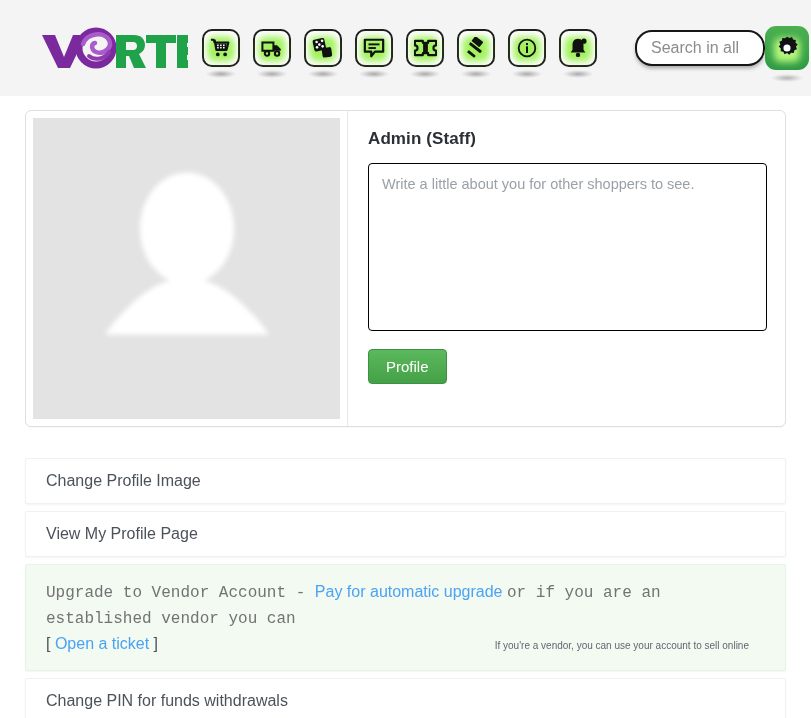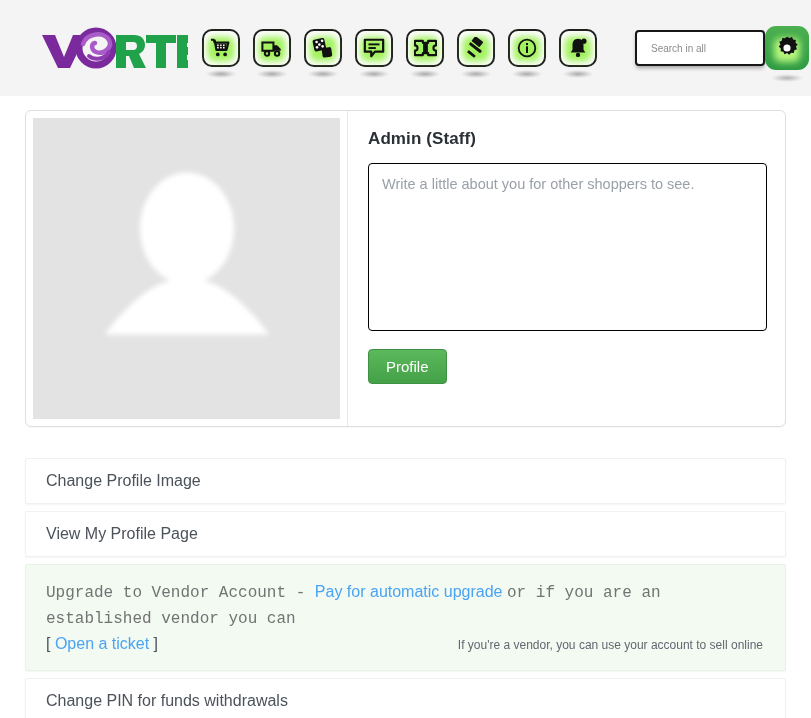--- a/index.html
+++ b/index.html
@@ -83,25 +83,25 @@
   .nav-btn svg {
     position: relative;
     z-index: 2;
     display: block;
   }
 
   .search-wrap { margin-left: 38px; flex: 0 0 auto; }
   .search-box {
     width: 130px;
     height: 36px;
-    border-radius: 4px;
+    border-radius: 17px;
     border: 2px solid #161616;
     background: #fff;
     font-family: "Liberation Sans", sans-serif;
-    font-size: 10px;
+    font-size: 16px;
     color: #3c3c3c;
     padding: 0 14px;
     box-sizing: border-box;
     outline: none;
     box-shadow: 0 3px 4px -1px rgba(0,0,0,.35);
   }
   .search-box::placeholder { color: #8c8c8c; }
 
   .gear-btn {
     position: relative;
@@ -253,24 +253,24 @@
     text-decoration: none;
     cursor: pointer;
   }
   .vendor .lead { color: #737373; font-family: Liberation Mono, monospace; }
   .vendor-second {
     display: flex;
     align-items: baseline;
     justify-content: space-between;
   }
   .vendor-note {
-    font-size: 12px;
+    font-size: 10px;
     color: #616871;
     white-space: nowrap;
-    margin-right: 2px;
+    margin-right: 16px;
   }
   .bracket { color: #4c525a; }
 </style>
 </head>
 <body>
 
 <div class="header">
 
   <div class="logo">
     <svg width="150" height="48" viewBox="0 0 150 48" xmlns="http://www.w3.org/2000/svg" aria-hidden="true">

